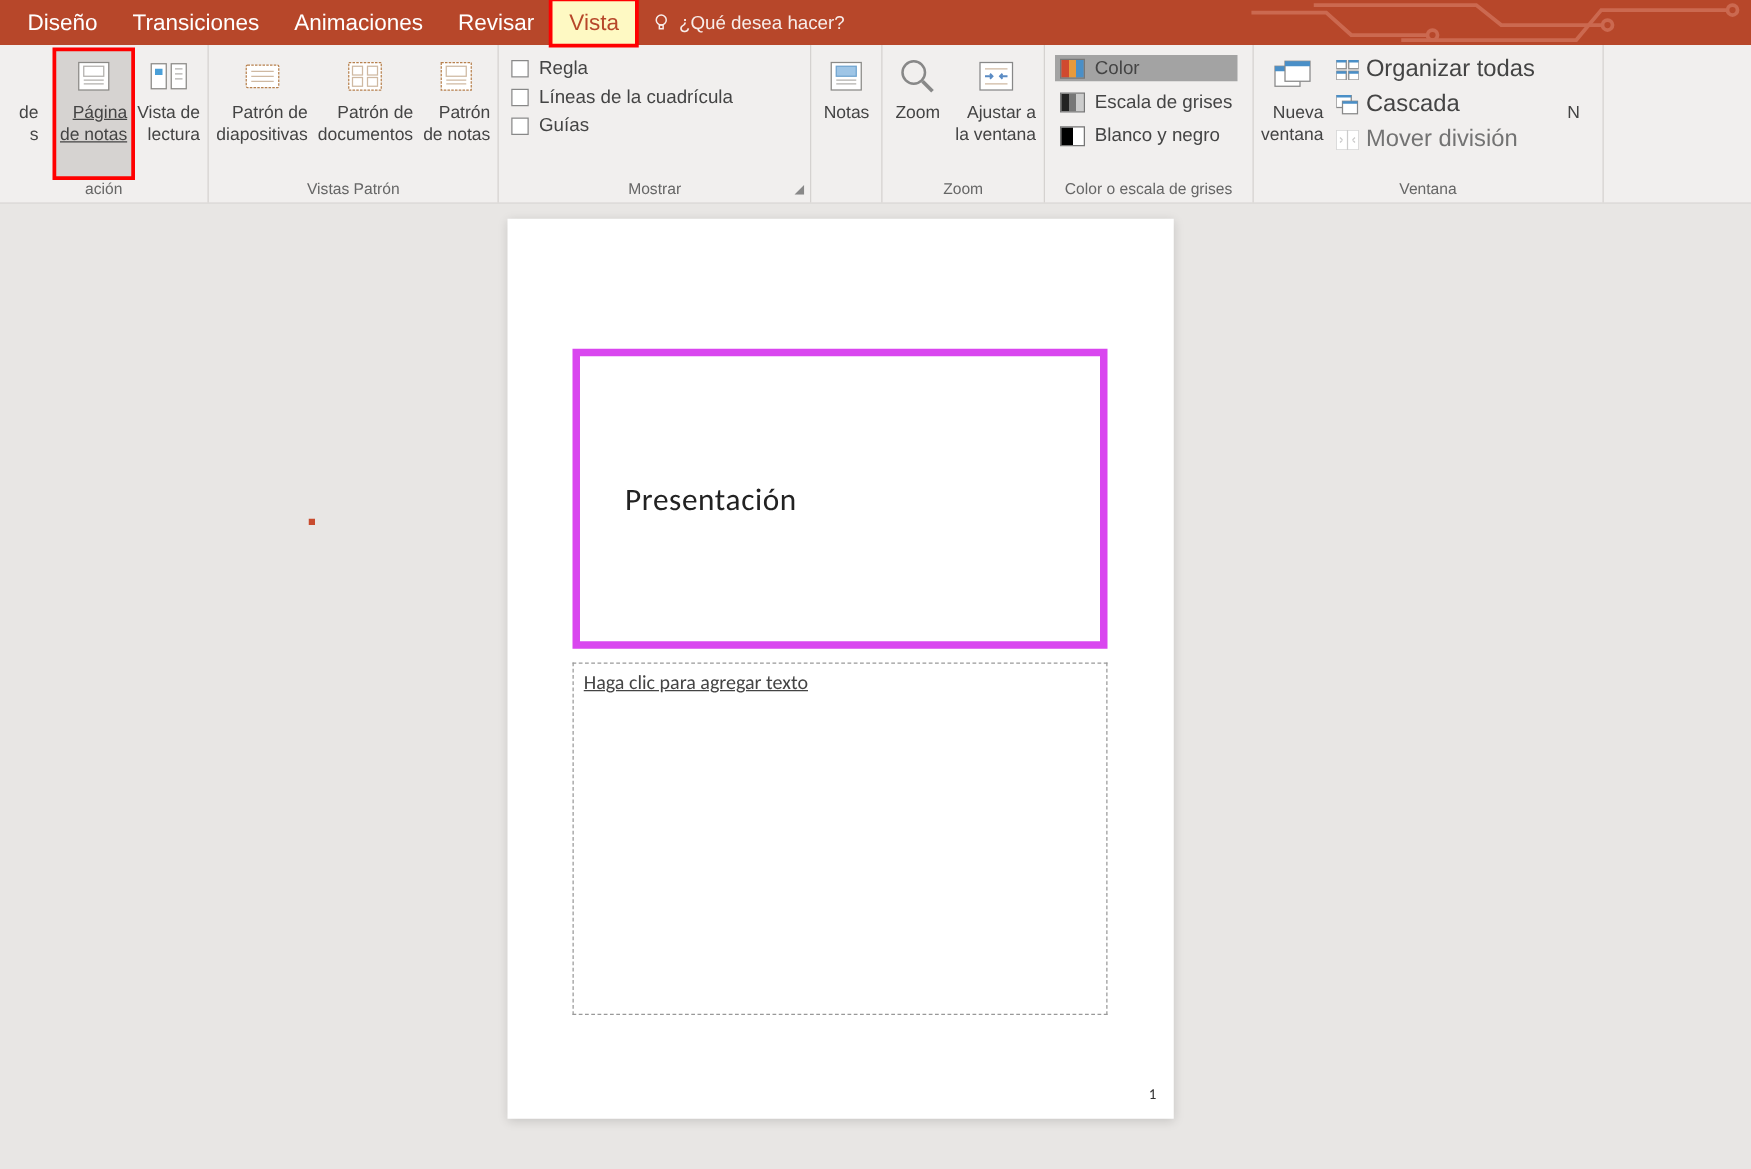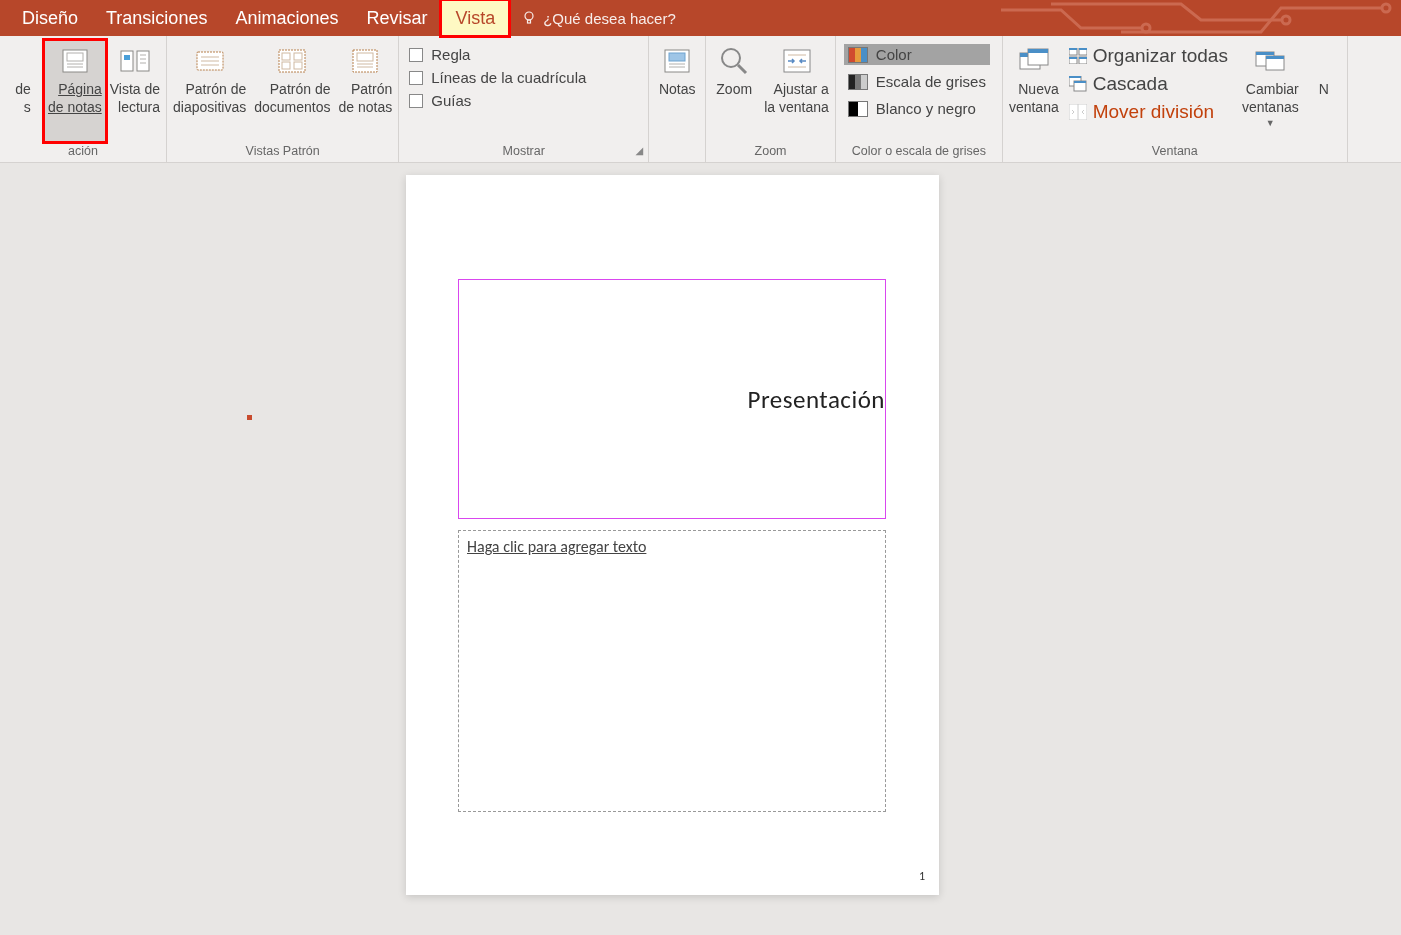--- a/index.html
+++ b/index.html
@@ -163,21 +163,21 @@
   }
   .win-item {
     display: flex;
     align-items: center;
     gap: 6px;
     font-size: 19px;
     color: #444;
     cursor: pointer;
     padding: 1px 2px;
   }
-  .win-item.disabled { color: #c2410c; cursor: default; }
+  .win-item.disabled { color: #737373; cursor: default; }
   .win-item svg { flex-shrink: 0; }
   .workspace {
     position: relative;
     height: 772px;
     background: #e8e6e4;
   }
   .red-dot {
     position: absolute;
     width: 5px;
     height: 5px;
@@ -193,24 +193,24 @@
     height: 720px;
     background: #fff;
     box-shadow: 0 2px 8px rgba(0,0,0,.15);
   }
   .slide-thumb {
     position: absolute;
     left: 52px;
     top: 104px;
     width: 428px;
     height: 240px;
-    border: 1px solid #d946ef;
-    display: flex;
-    align-items: center;
-    justify-content: flex-end;
+    border: 6px solid #d946ef;
+    display: flex;
+    align-items: center;
+    justify-content: flex-start;
     padding-left: 36px;
   }
   .slide-thumb-title {
     font-size: 25px;
     color: #222;
     font-family: Calibri, sans-serif;
     letter-spacing: .5px;
   }
   .notes-box {
     position: absolute;
@@ -473,33 +473,20 @@
         </div>
         <div class="win-item disabled">
           <svg width="18" height="16" viewBox="0 0 18 16">
               <rect x="0" y="0" width="18" height="16" fill="#fff" stroke="#ccc"></rect>
               <line x1="9" y1="0" x2="9" y2="16" stroke="#ccc"></line>
               <path d="M5 8 L3 6 M5 8 L3 10 M13 8 L15 6 M13 8 L15 10" stroke="#ccc"></path>
             </svg>
           <span>Mover división</span>
         </div>
       </div>
-      <div class="big-btn">
-        <div class="icon-box">
-          <svg width="32" height="26" viewBox="0 0 32 26">
-              <rect x="2" y="4" width="18" height="14" fill="#fff" stroke="#888"></rect>
-              <rect x="2" y="4" width="18" height="3" fill="#4a8fc7"></rect>
-              <rect x="12" y="8" width="18" height="14" fill="#fff" stroke="#888"></rect>
-              <rect x="12" y="8" width="18" height="3" fill="#4a8fc7"></rect>
-            </svg>
-        </div>
-        <span class="lbl" style="white-space:pre;">Cambiar
-ventanas</span>
-        <span class="drop-arrow">▼</span>
-      </div>
       <div class="big-btn" style="min-width:16px;">
         <div class="icon-box"></div>
         <span class="lbl">N</span>
       </div>
     </div>
     <div class="group-label">Ventana</div>
   </div>
 
 </div>
 

